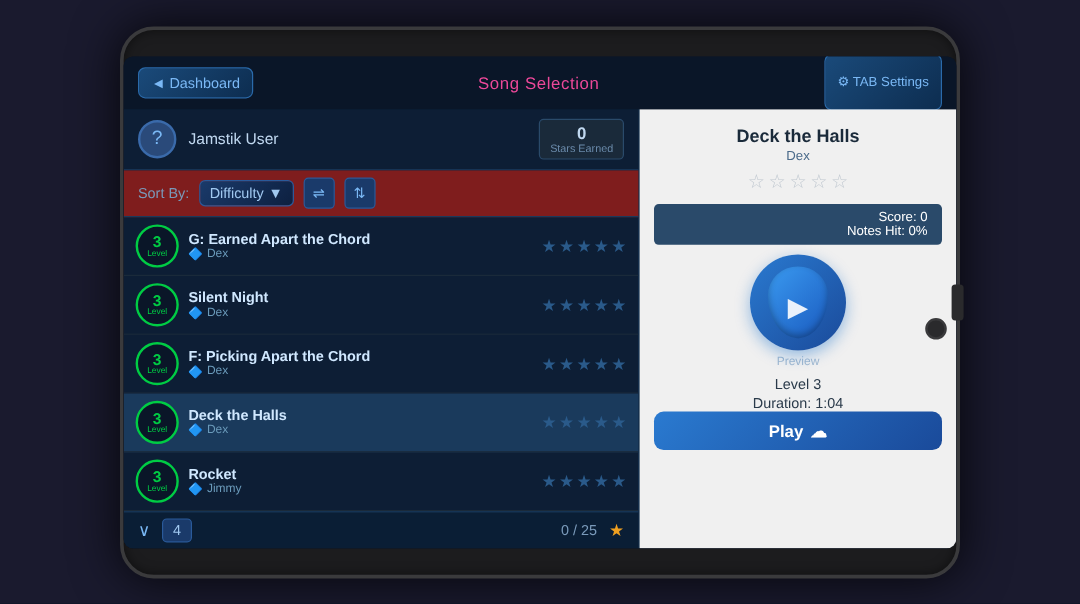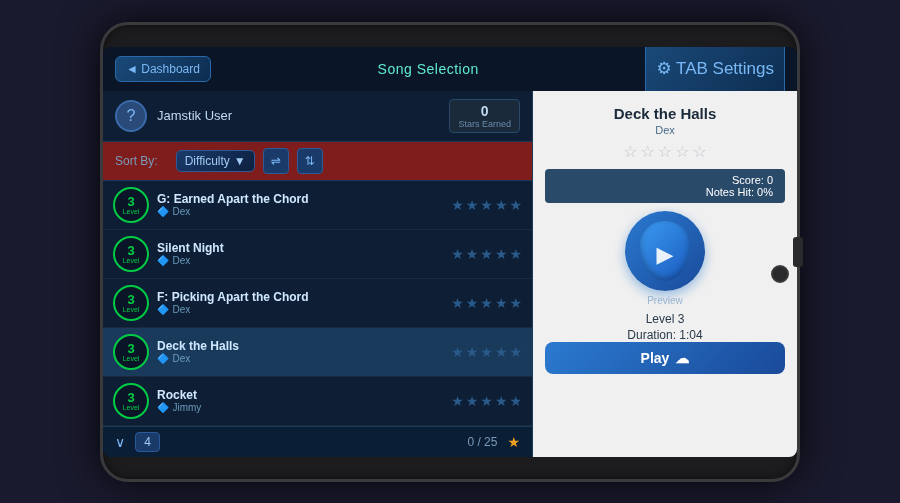--- a/index.html
+++ b/index.html
@@ -55,32 +55,32 @@
       color: #7ab8f5;
       font-size: 12px;
       padding: 5px 10px;
       cursor: pointer;
       display: flex;
       align-items: center;
       gap: 5px;
     }
 
     .header-title {
-      color: #5eead4;
+      color: #ec4899;
       font-size: 14px;
       font-weight: 500;
       letter-spacing: 0.5px;
     }
 
     .btn-settings {
       background: linear-gradient(135deg, #1a4a7a, #0d2d50);
       border: 1px solid #2a6aaa;
       border-radius: 6px;
       color: #7ab8f5;
-      font-size: 17px;
+      font-size: 11px;
       padding: 16px 10px;
       cursor: pointer;
       display: flex;
       align-items: center;
       gap: 5px;
     }
 
     
     .content {
       display: flex;
@@ -168,21 +168,20 @@
       background: linear-gradient(135deg, #1a3a6a, #0d2040);
       border: 1px solid #2a5a9a;
       border-radius: 5px;
       color: #a0c8f0;
       font-size: 12px;
       padding: 3px 8px;
       cursor: pointer;
       display: flex;
       align-items: center;
       gap: 4px;
-      margin-left: 10px;
     }
 
     .sort-icon-btn {
       background: #1a3a6a;
       border: 1px solid #2a5a9a;
       border-radius: 4px;
       width: 26px;
       height: 26px;
       display: flex;
       align-items: center;

